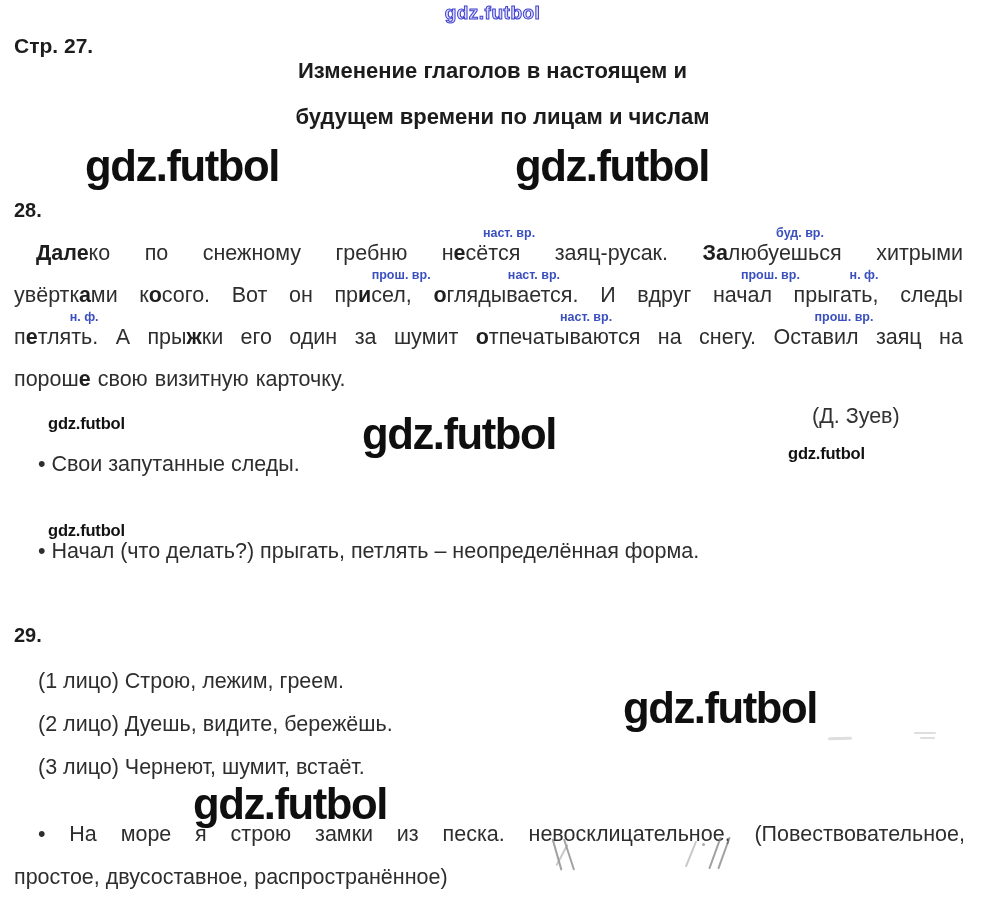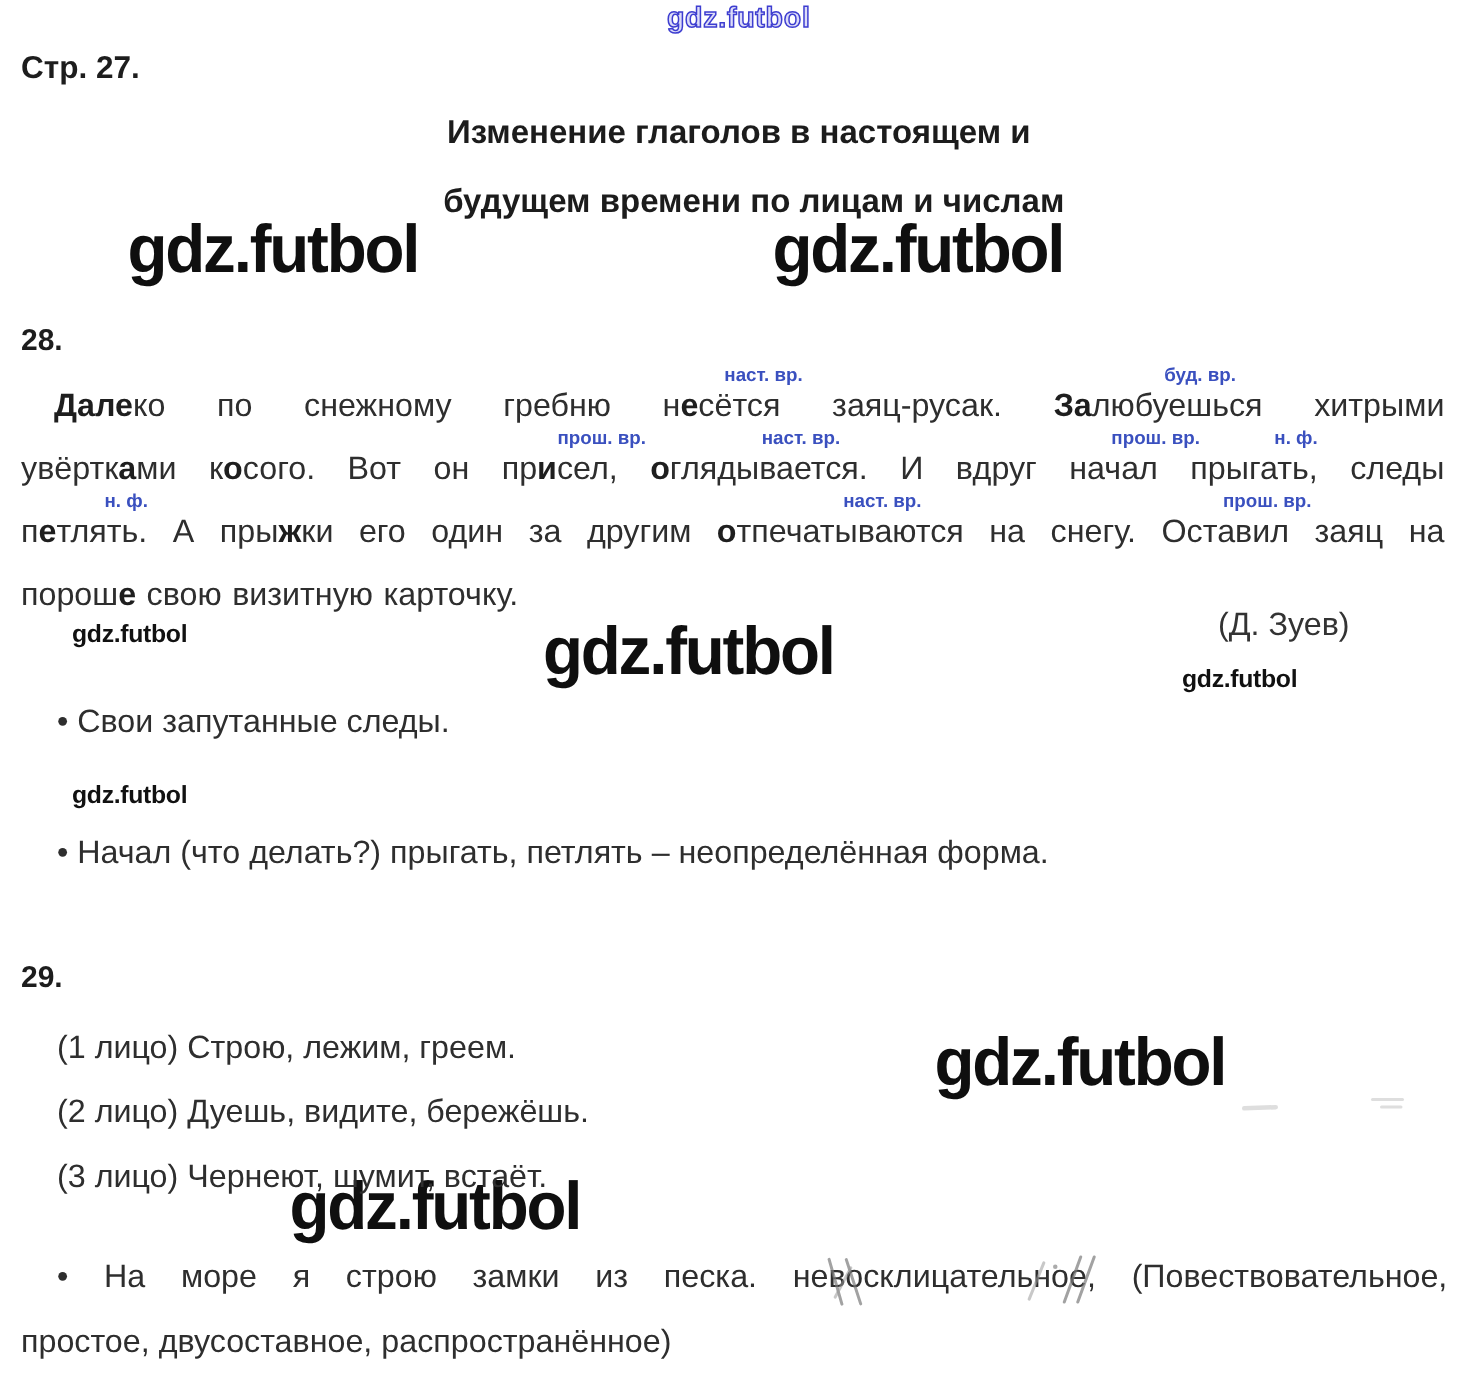--- a/index.html
+++ b/index.html
@@ -19,21 +19,21 @@
     color:#0f0f0f; white-space:nowrap; transform:scaleX(.97); transform-origin:left top;
   }
   .wm-small {
     position:absolute; font-size:16.5px; font-weight:700; letter-spacing:-.2px;
     color:#111; white-space:nowrap;
   }
   
   .flow { position:absolute; top:28px; left:0; width:985px; }
   .page-ref { margin:6px 0 0 14px; font-size:21px; font-weight:700; color:#1d1d1d; }
   .title-line { text-align:center; font-size:22px; font-weight:700; color:#1c1c1c; }
-  .title-1 { margin-top:17px; }
+  .title-1 { }
   .title-2 { margin-top:20px;padding-left:20px; }
   .ex-num { margin-left:14px; font-size:20px; font-weight:700; color:#1d1d1d; }
   .ex28-num { margin-top:69px; }
   .ex29-num { margin-top:60px; }
   
   .para { margin-top:2px; font-size:21.5px; color:#2e2e2e; }
   .pline {
     display:flex; align-items:flex-end; height:42px;
     padding:0 22px 0 14px; gap:7px;
   }
@@ -110,21 +110,21 @@
           <span class="tok"><span class="ann">н. ф.</span>прыгать,</span>
           <span class="tok">следы</span>
         </div>
         <div class="pline just">
           <span class="tok"><span class="ann">н. ф.</span>п<b>е</b>тлять.</span>
           <span class="tok">А</span>
           <span class="tok">пры<b>ж</b>ки</span>
           <span class="tok">его</span>
           <span class="tok">один</span>
           <span class="tok">за</span>
-          <span class="tok">другим</span>
+          <span class="tok">шумит</span>
           <span class="tok"><span class="ann">наст. вр.</span><b>о</b>тпечатываются</span>
           <span class="tok">на</span>
           <span class="tok">снегу.</span>
           <span class="tok"><span class="ann">прош. вр.</span>Оставил</span>
           <span class="tok">заяц</span>
           <span class="tok">на</span>
         </div>
         <div class="pline">
           <span class="tok">порош<b>е</b></span>
           <span class="tok">свою</span>

